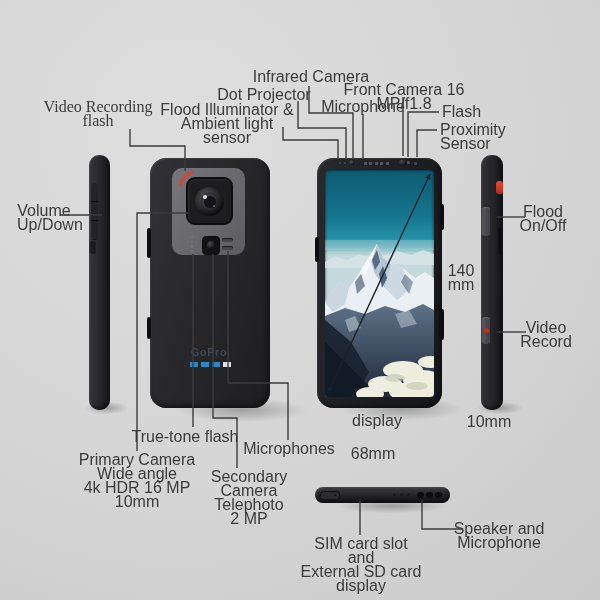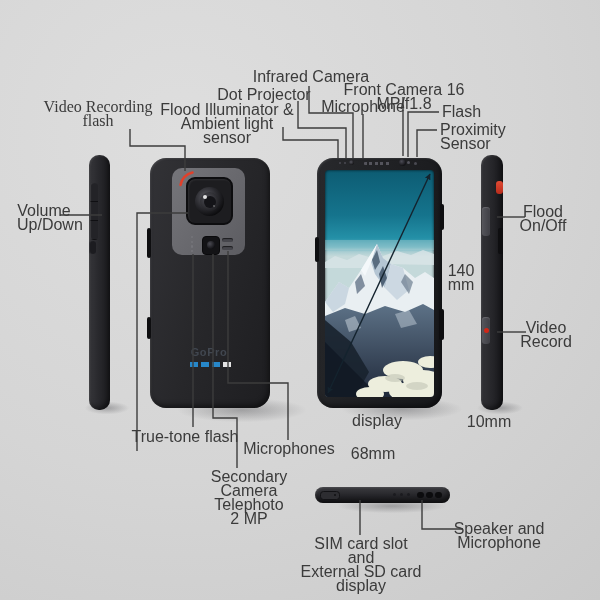--- a/index.html
+++ b/index.html
@@ -256,20 +256,25 @@
   </div>
 
   <div class="lbl" style="left:348px;top:447px;width:50px;">
     <span class="ln">68mm</span>
   </div>
 
   <div class="lbl" style="left:125px;top:430px;width:120px;">
     <span class="ln">True-tone flash</span>
   </div>
 
+  <div class="lbl" style="left:67px;top:453px;width:140px;">
+    <span class="ln">Primary Camera</span>
+    <span class="ln">Wide angle</span>
+    <span class="ln">4k HDR 16 MP 10mm</span>
+  </div>
 
   <div class="lbl" style="left:189px;top:470px;width:120px;">
     <span class="ln">Secondary Camera</span>
     <span class="ln">Telephoto</span>
     <span class="ln">2 MP</span>
   </div>
 
   <div class="lbl" style="left:239px;top:442px;width:100px;">
     <span class="ln">Microphones</span>
   </div>

